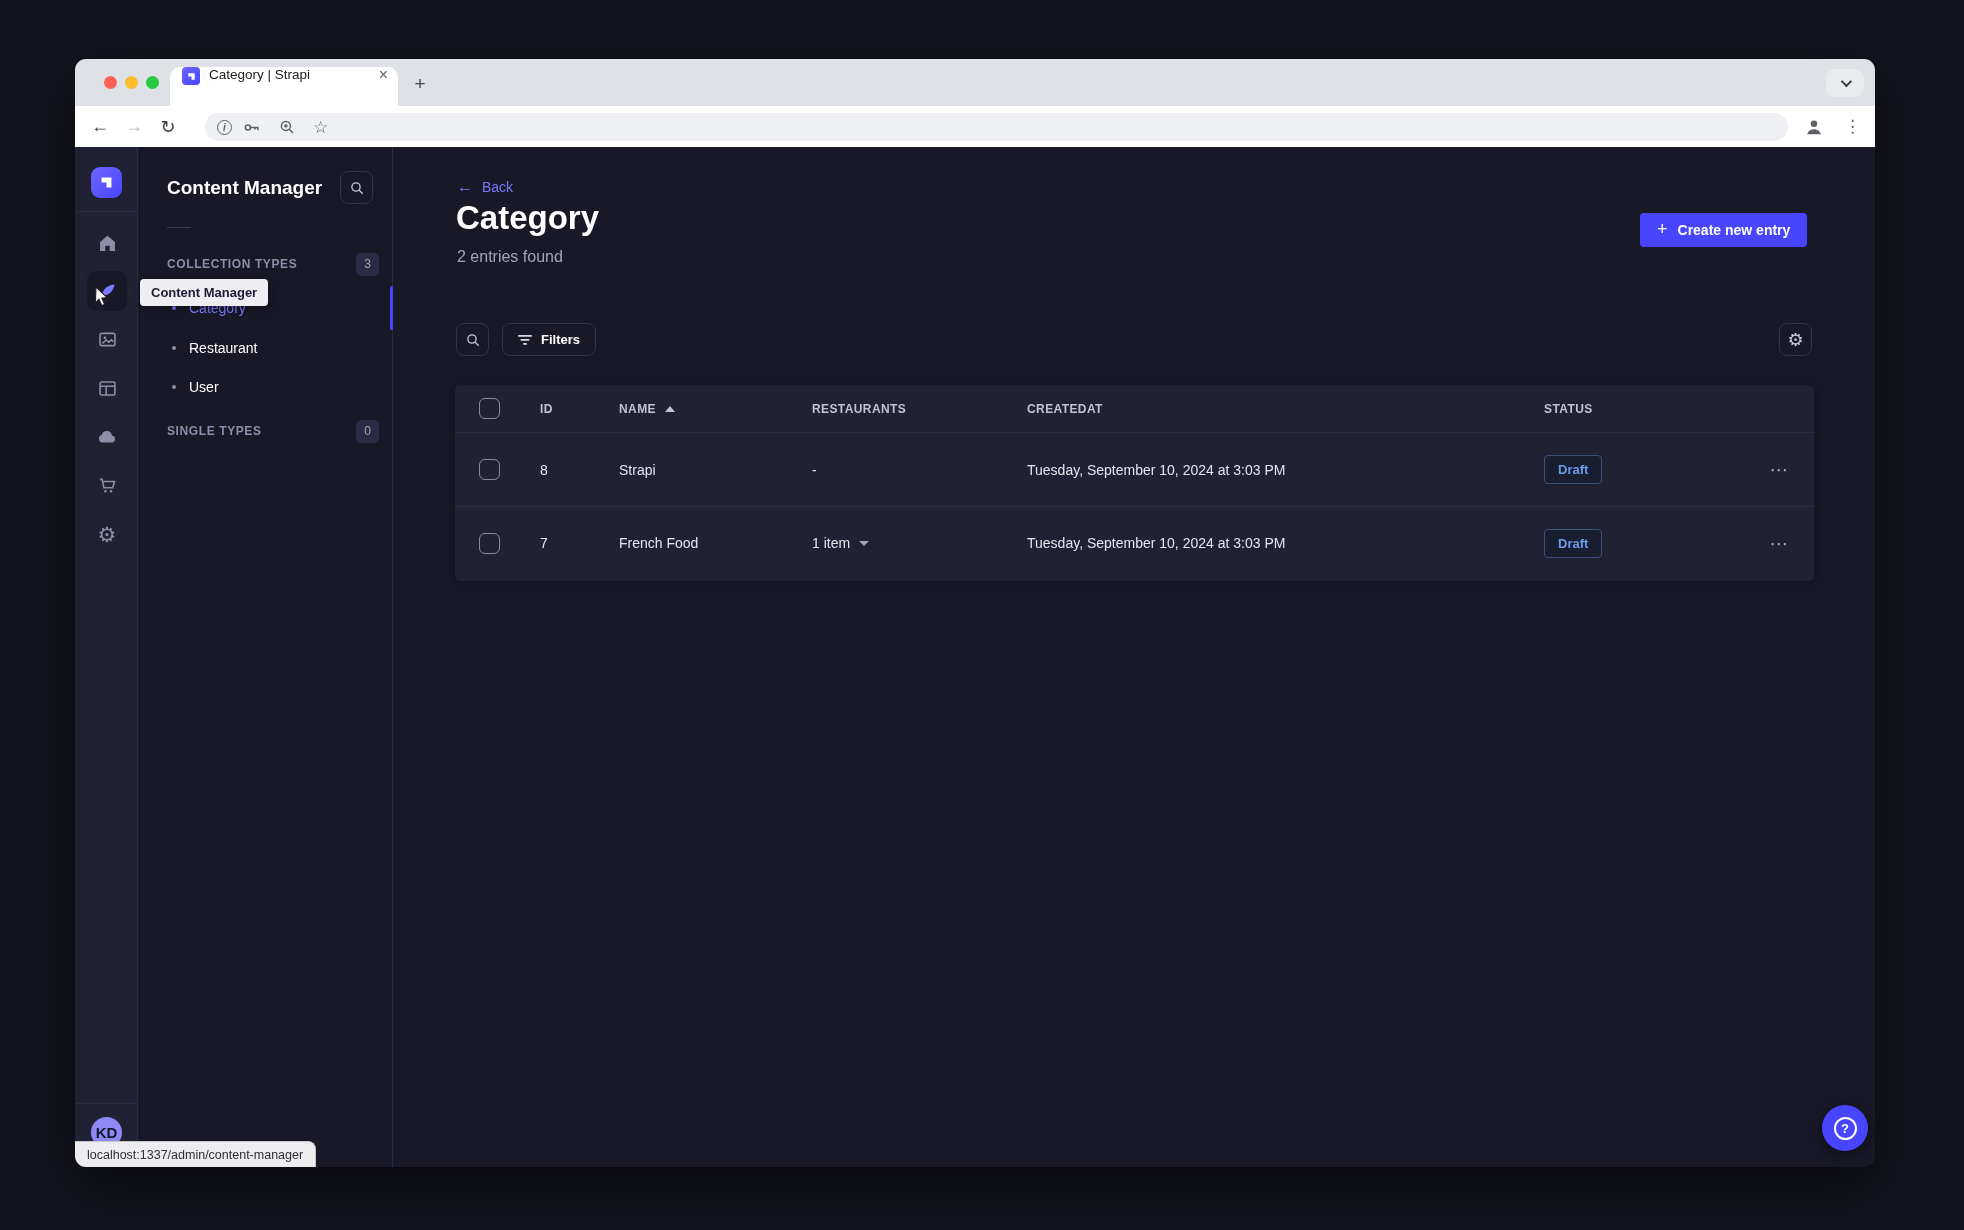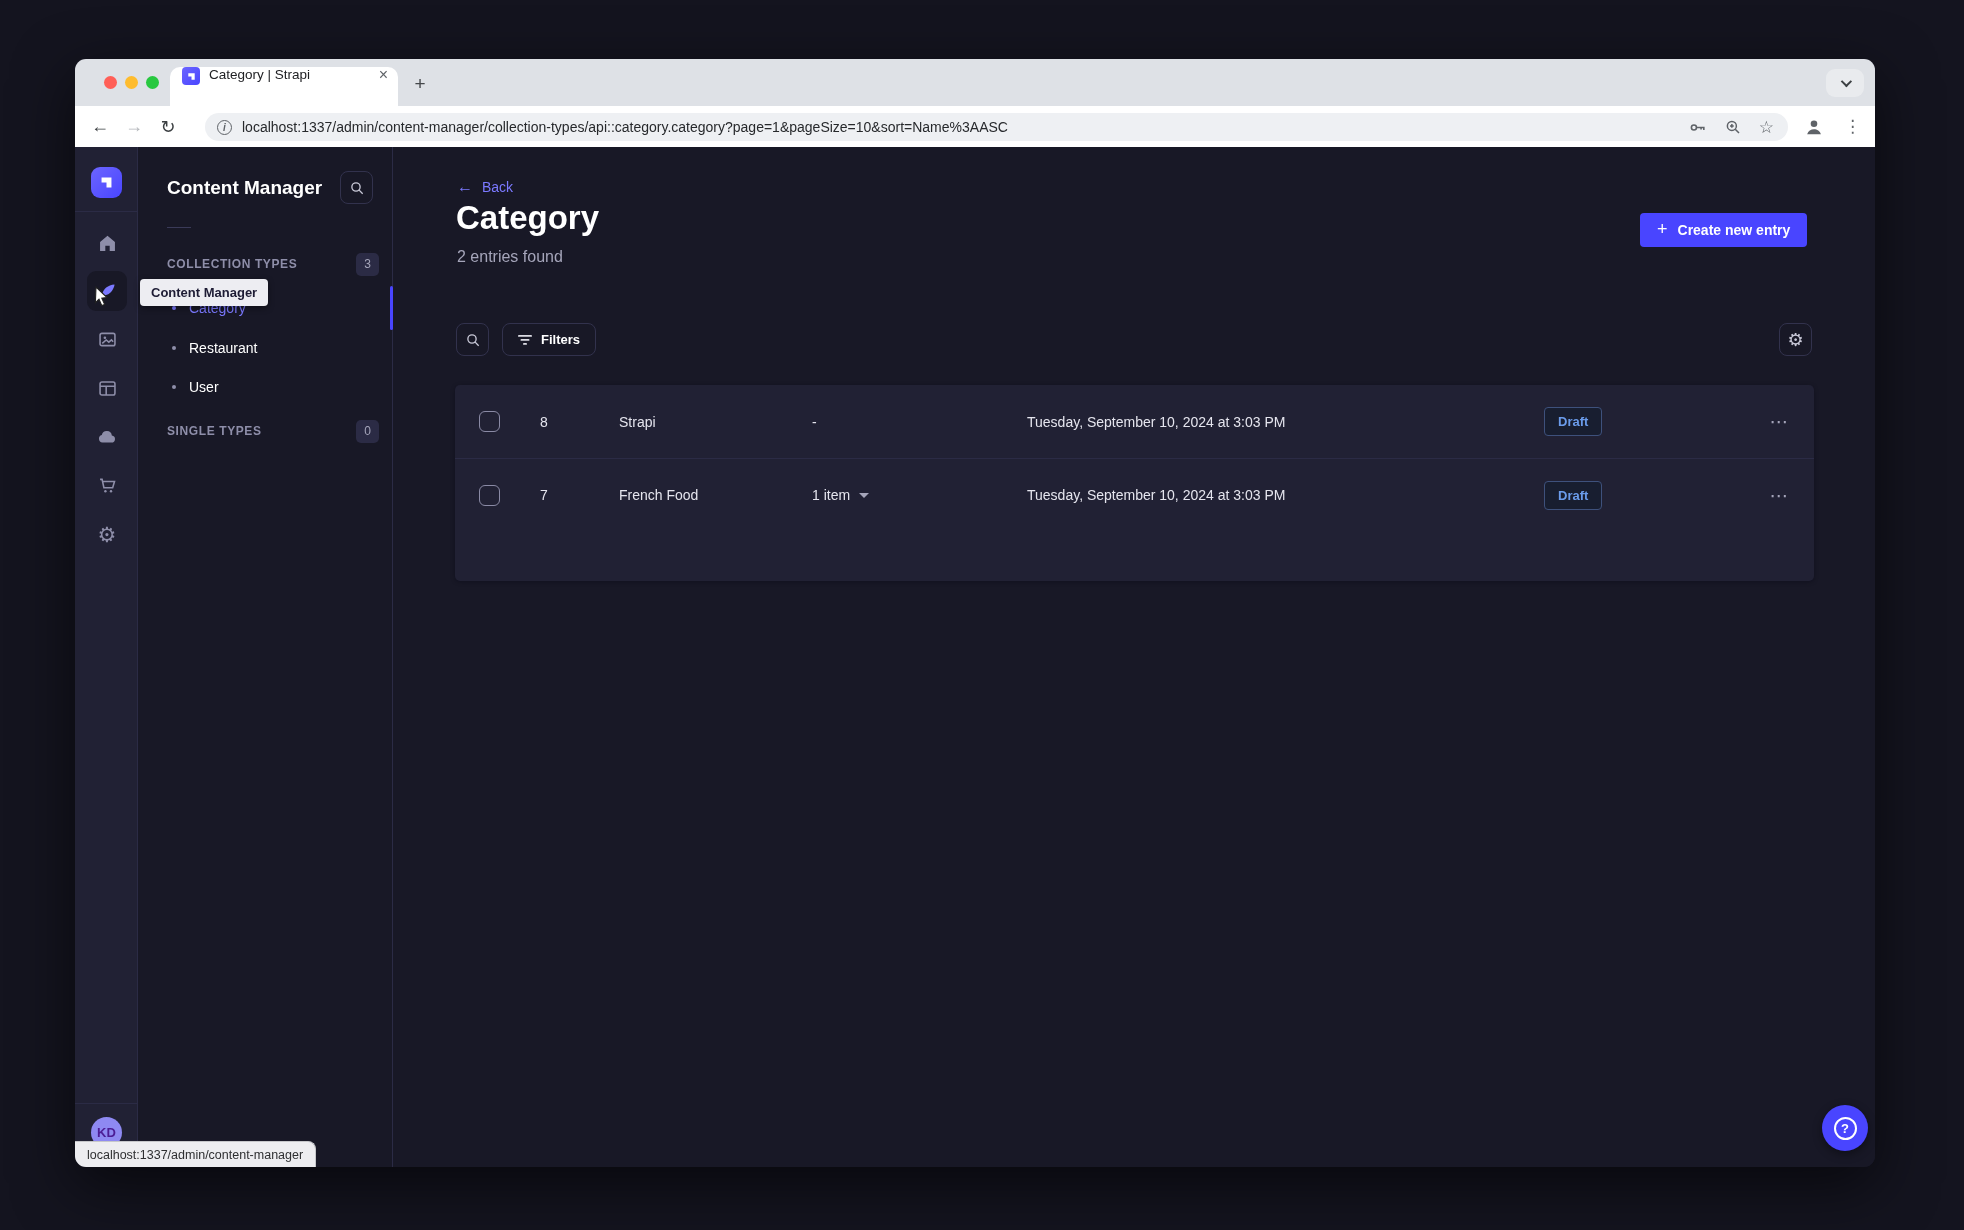--- a/index.html
+++ b/index.html
@@ -51,21 +51,21 @@
   
   .app { position:absolute; left:0; top:88px; width:1800px; height:1020px; background:var(--app_bg); }
   
   .nav-sidebar { position:absolute; left:0; top:0; width:63px; height:100%; background:var(--panel_bg); border-right:1px solid var(--border); }
   .logo-btn { position:absolute; left:16px; top:20px; width:31px; height:31px; border-radius:9px; background:linear-gradient(135deg,#6c65ff,#4945ff); display:flex; align-items:center; justify-content:center; }
   .nav-divider { position:absolute; left:0; top:64px; width:100%; height:1px; background:var(--border); }
   .nav-btn { position:absolute; left:12px; width:40px; height:40px; border-radius:9px; display:flex; align-items:center; justify-content:center; color:var(--text_faint); }
   .nav-btn.active { background:var(--app_bg); }
   .nav-gear-glyph { font-size:21px; color:var(--text_faint); line-height:1; }
   .nav-bottom-divider { position:absolute; left:0; top:956px; width:100%; height:1px; background:var(--border); }
-  .user-avatar { position:absolute; left:16px; top:970px; width:31px; height:31px; border-radius:50%; background:var(--avatar_bg); color:#4c1d95; font-size:13px; font-weight:bold; display:flex; align-items:center; justify-content:center; }
+  .user-avatar { position:absolute; left:16px; top:970px; width:31px; height:31px; border-radius:50%; background:var(--avatar_bg); color:#0f172a; font-size:15px; font-weight:bold; display:flex; align-items:center; justify-content:center; }
   .cursor { position:absolute; left:16px; top:138px; z-index:60; }
   
   .sub-sidebar { position:absolute; left:63px; top:0; width:255px; height:100%; background:var(--app_bg); border-right:1px solid var(--border); }
   .sub-title { position:absolute; left:29px; top:30px; font-size:19px; font-weight:bold; color:#fff; }
   .sub-search-btn { position:absolute; left:202px; top:24px; width:33px; height:33px; border-radius:8px; border:1px solid var(--border_light); display:flex; align-items:center; justify-content:center; }
   .sub-divider { position:absolute; left:29px; top:80px; width:24px; height:1px; background:#3a3a58; }
   .section-row { position:absolute; left:29px; width:212px; height:24px; display:flex; align-items:center; justify-content:space-between;text-align:right; }
   .section-label { font-size:12px; font-weight:bold; letter-spacing:.6px; color:var(--text_faint); }
   .count-badge { min-width:23px; height:23px; padding:0 6px; border-radius:5px; background:#2b2b45; color:var(--text_muted); font-size:12px; display:flex; align-items:center; justify-content:center; }
   .ct-item { position:absolute; left:29px; width:212px; height:30px; display:flex; align-items:center; gap:13px; font-size:14px; color:#fff; }
@@ -137,21 +137,20 @@
       </div>
   </div>
 
   <div class="toolbar">
     <span class="nav-glyph" style="margin-left:8px">←</span>
     <span class="nav-glyph disabled">→</span>
     <span class="nav-glyph">↻</span>
   </div>
   <div class="omnibox" style="top:54px">
     <span class="info-badge">i</span>
-    <span class="url-text">localhost:1337/admin/content-manager/collection-types/api::category.category?page=1&amp;pageSize=10&amp;sort=Name%3AASC</span>
     <span class="omni-icons">
       <span>
         <svg width="19" height="19" viewBox="0 0 24 24" fill="none" stroke="#5f6368" stroke-width="2">
             <circle cx="7.5" cy="12" r="3.2"></circle>
             <path d="M10.7 12h9.3v3M16.5 12v2.4"></path>
           </svg>
       </span>
       <span>
         <svg width="18" height="18" viewBox="0 0 24 24" fill="none" stroke="#5f6368" stroke-width="2">
             <circle cx="10.5" cy="10.5" r="6"></circle>
@@ -291,20 +290,42 @@
           <rect x="2.5" y="5" width="9" height="1.8" rx="0.9" fill="#dcdce4"></rect>
           <rect x="5" y="9" width="4" height="1.8" rx="0.9" fill="#dcdce4"></rect>
         </svg>
       <span>Filters</span>
     </button>
     <div class="icon-btn-sq" style="left:1704px; top:176px">
       <span class="gear-glyph" style="color:#c9c9d8">⚙</span>
     </div>
 
     <div class="table-card">
+      <div class="trow head">
+        <div class="cell col-check">
+            <span class="checkbox"></span>
+          </div>
+        <div class="cell col-id">
+            <span class="th">ID</span>
+          </div>
+        <div class="cell col-name">
+          <span class="th">NAME</span>
+          <span class="sort-up"></span>
+        </div>
+        <div class="cell col-rest">
+            <span class="th">RESTAURANTS</span>
+          </div>
+        <div class="cell col-date">
+            <span class="th">CREATEDAT</span>
+          </div>
+        <div class="cell col-status">
+            <span class="th">STATUS</span>
+          </div>
+        <div class="cell col-actions"></div>
+      </div>
 
       <div class="trow body-row">
         <div class="cell col-check">
             <span class="checkbox"></span>
           </div>
         <div class="cell col-id">
             <span class="td">8</span>
           </div>
         <div class="cell col-name">
             <span class="td">Strapi</span>

